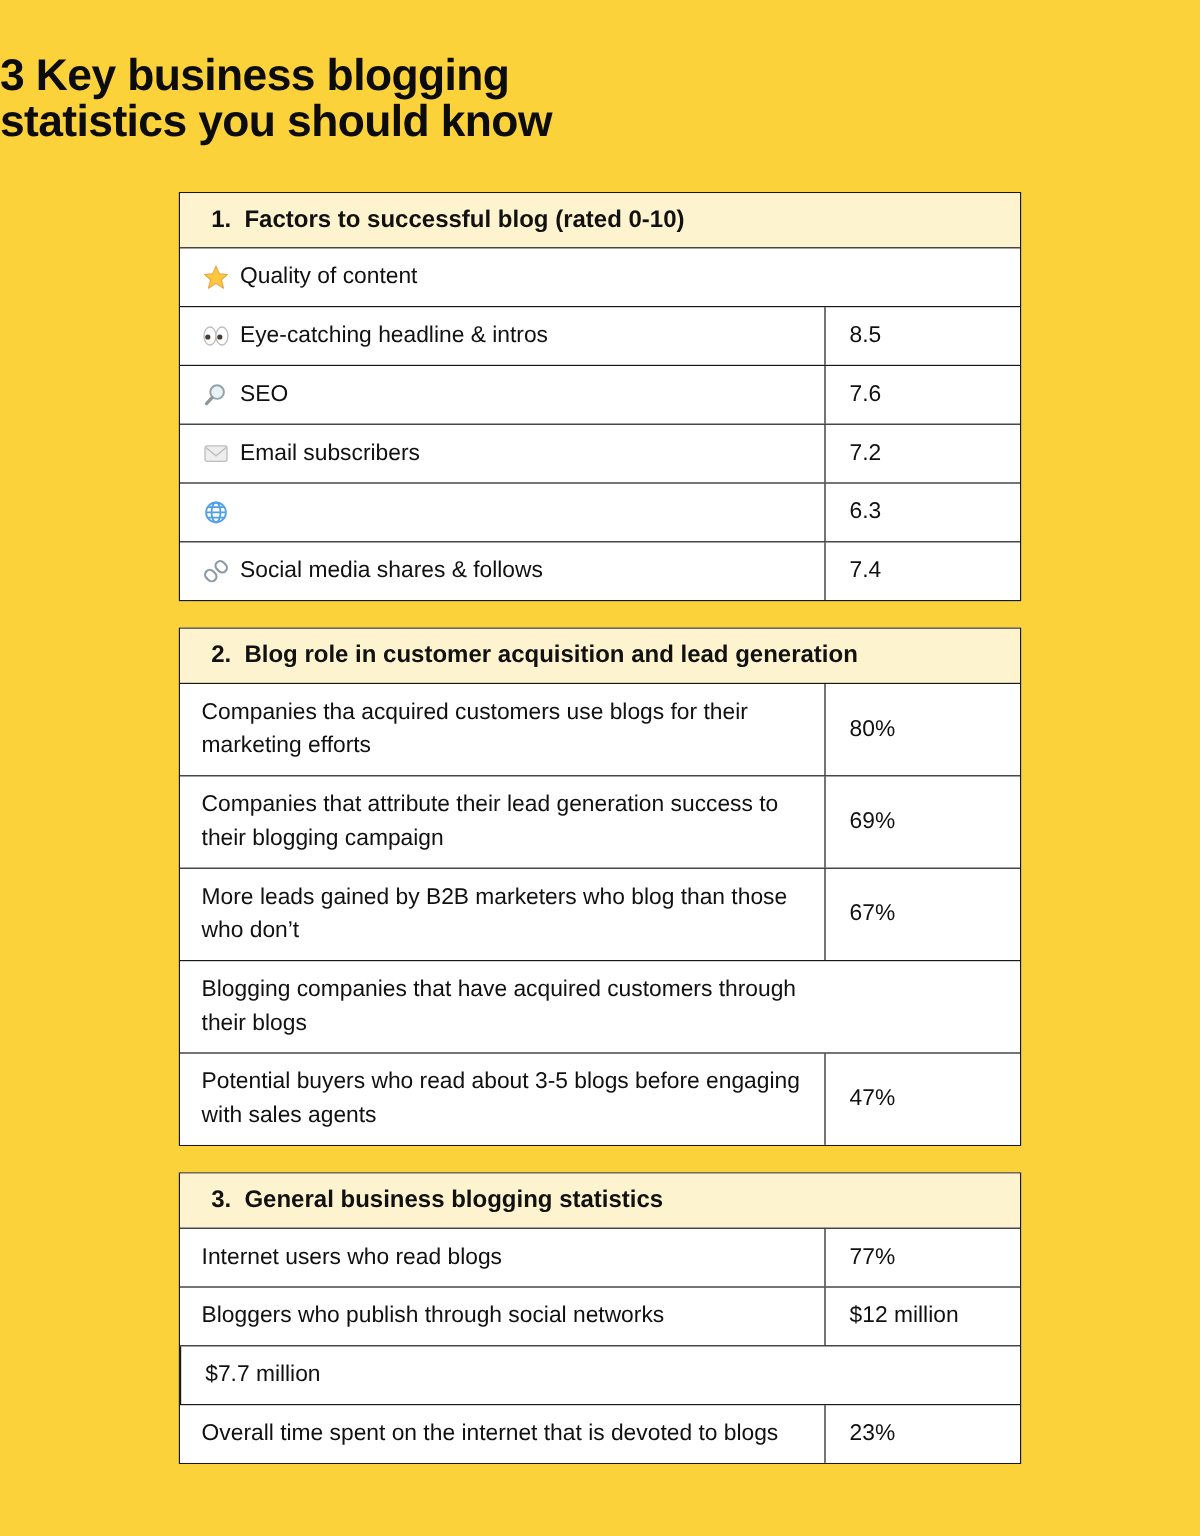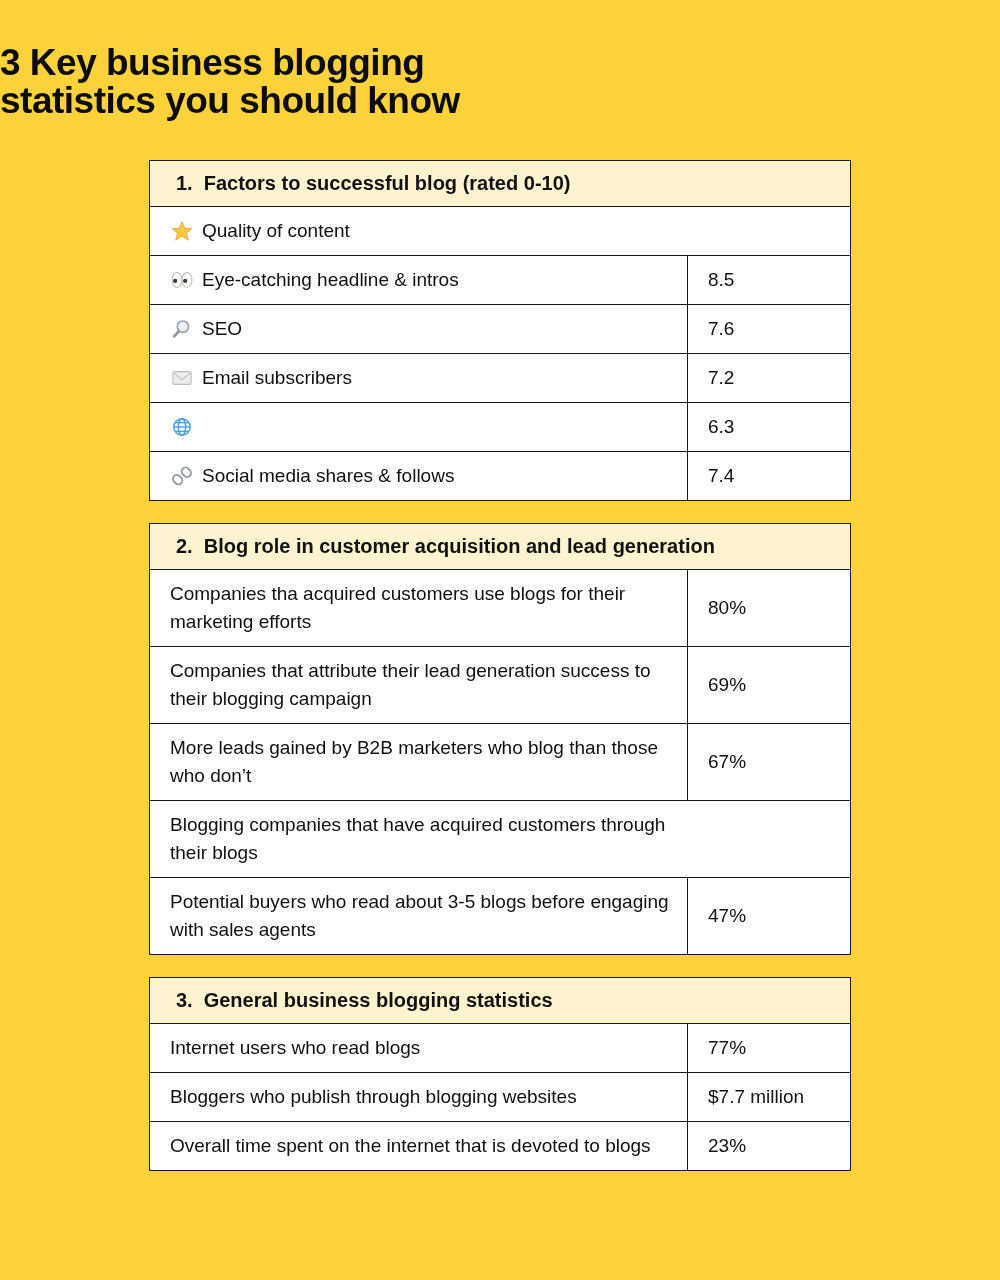--- a/index.html
+++ b/index.html
@@ -36,26 +36,25 @@
     align-items: center;
   }
   .t-header .t-num { margin-right: 11px; }
   .row {
     display: grid;
     grid-template-columns: 537px 1fr;
     border-top: 1px solid #1a1a1a;
     background: #ffffff;
   }
   .cell-label {
-    padding: 10px 16px 10px 8px;
+    padding: 10px 16px 10px 18px;
     font-size: 19px;
     line-height: 28px;
     display: flex;
     align-items: center;
-    margin-left: 12px;
   }
   .cell-label .txt { display: inline-block; }
   .icon-wrap {
     width: 24px;
     height: 24px;
     margin-right: 8px;
     display: inline-flex;
     align-items: center;
     justify-content: center;
     flex: 0 0 auto;
@@ -212,25 +211,28 @@
     <span>General business blogging statistics</span>
   </div>
 
   <div class="row">
     <div class="cell-label">
       <span class="txt">Internet users who read blogs</span>
     </div>
     <div class="cell-value">77%</div>
   </div>
 
-
-  <div class="row">
-    <div class="cell-label">
-      <span class="txt">Bloggers who publish through blogging websites</span>
-    </div>
+  <div class="row">
+    <div class="cell-label">
+      <span class="txt">Bloggers who publish through social networks</span>
+    </div>
+    <div class="cell-value">$12 million</div>
+  </div>
+
+  <div class="row">
     <div class="cell-value">$7.7 million</div>
   </div>
 
   <div class="row">
     <div class="cell-label">
       <span class="txt">Overall time spent on the internet that is devoted to blogs</span>
     </div>
     <div class="cell-value">23%</div>
   </div>
 </div>

